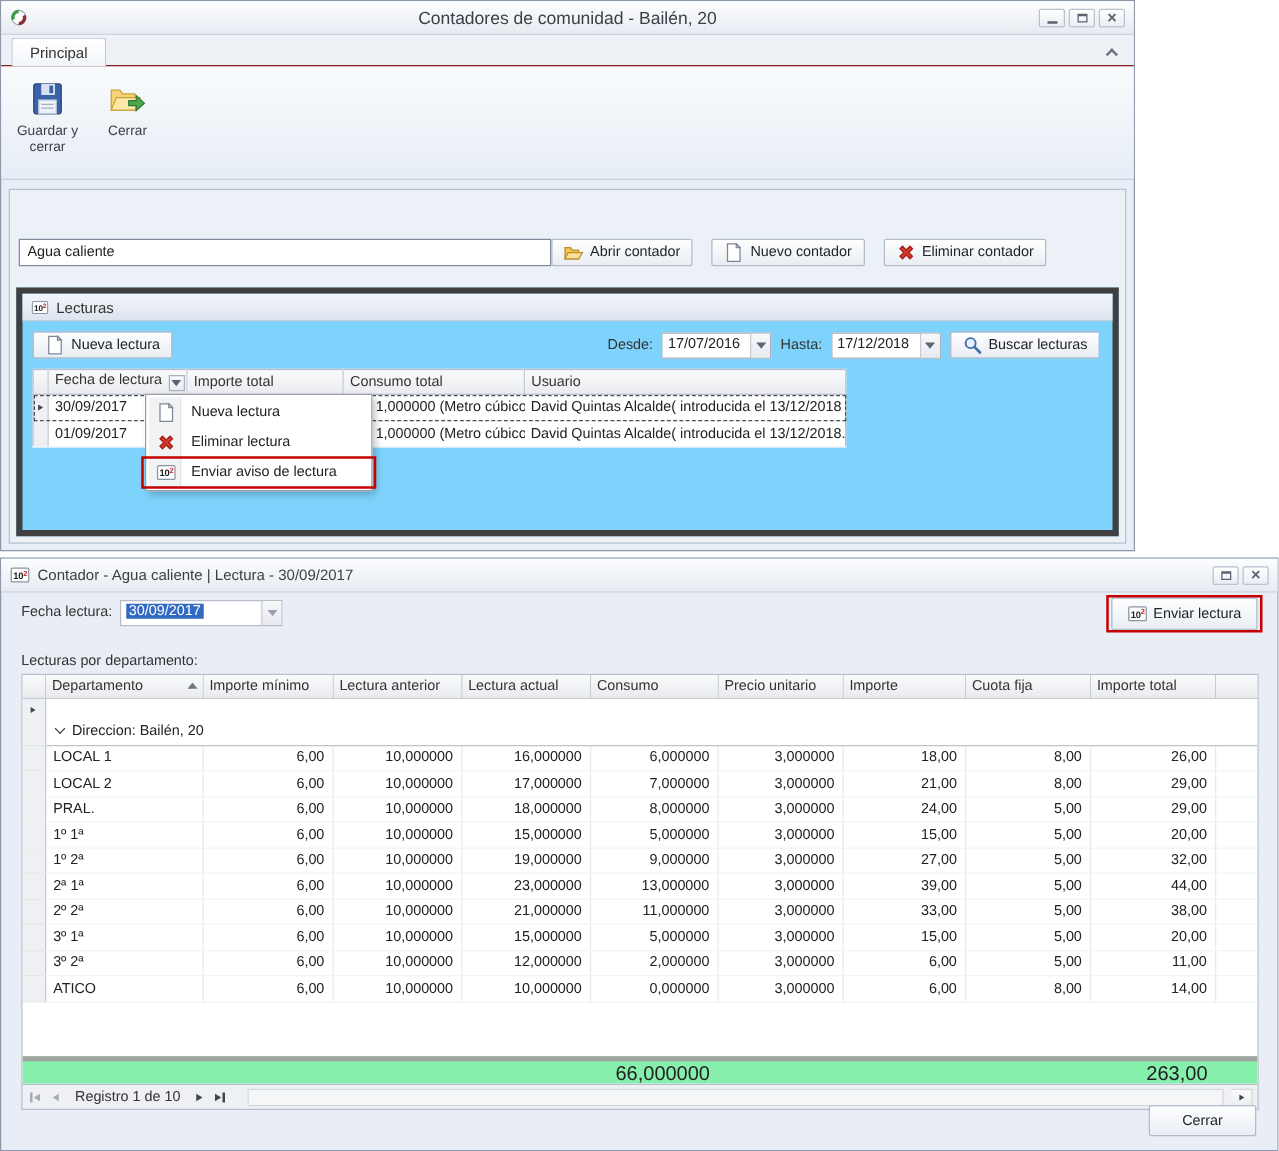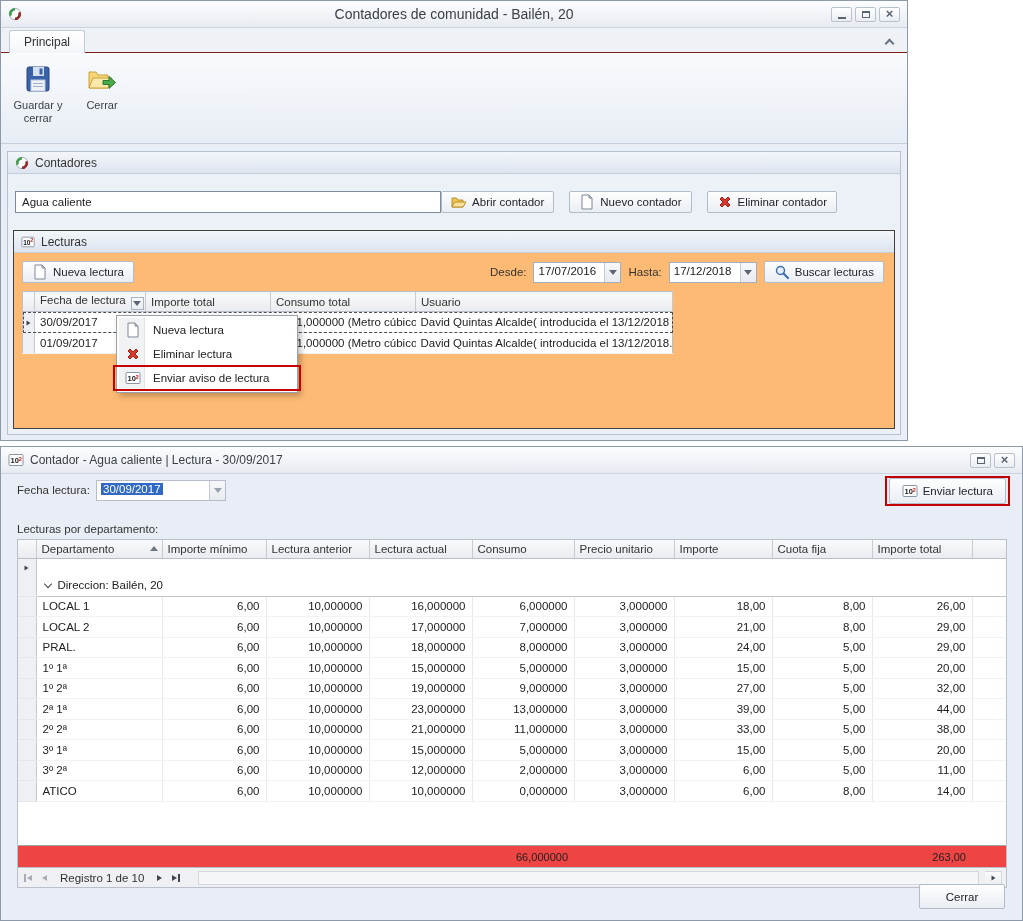--- a/index.html
+++ b/index.html
@@ -48,21 +48,21 @@
                   display:flex; align-items:center; gap:6px; padding:0 7px; font-size:12px; color:#333; }
   .contadores-row { position:absolute; left:7px; right:7px; top:38px; height:24px;
                     display:flex; align-items:center; }
   .text-input { width:462px; height:22px; border:1px solid #7f8a9a; background:#fff; padding:0 6px;
                 font-family:inherit; font-size:11.5px; color:#222; }
   .btn-group { margin-left:auto; display:flex; gap:15px; margin-right:56px; }
   .btn { height:22px; display:inline-flex; align-items:center; gap:5px; padding:0 9px; font-size:11.5px;
          color:#20252c; background:linear-gradient(#fefefe,#e9edf3); border:1px solid #b3bcc9; border-radius:2px;
          white-space:nowrap; }
   .inner-panel { position:absolute; left:5px; right:5px; top:78px; bottom:5px;
-                 border:1px solid #404040; background:#fdba74; }
+                 border:5px solid #404040; background:#7dd3fc; }
   .lect-toolbar { position:absolute; left:0; right:0; top:22px; height:38px; display:flex; align-items:center;
                   padding:0 6px 0 8px; }
   .toolbar-right { margin-left:auto; display:flex; align-items:center; gap:7px; margin-right:4px; }
   .lbl { font-size:11.5px; color:#333; }
 
   .combo { height:21px; background:#fff; border:1px solid #a5aebc; display:inline-flex; width:88px; }
   .combo-value { flex:1; font-size:11.5px; padding:2px 4px; white-space:nowrap; overflow:hidden; color:#222; }
   .combo-arrow { width:16px; border-left:1px solid #c3cad4; background:linear-gradient(#f7f8fa,#e7eaef);
                  display:flex; align-items:center; justify-content:center; }
   .tri-down { width:0; height:0; border-left:4px solid transparent; border-right:4px solid transparent;
@@ -124,22 +124,22 @@
   .spacer-row td.ind { background:#eef0f3; border-bottom:none; }
   .group-row td { height:20px; border-bottom:1px solid #bfc4cb; background:#fff; }
   .group-cell { font-weight:normal; font-size:11.5px; padding:0 0 2px 8px; color:#222; }
   .chev-down { display:inline-block; width:6px; height:6px; border-left:1.5px solid #444; border-bottom:1.5px solid #444;
                transform:rotate(-45deg); margin:0 7px 2px 0; }
   .g-row td { height:20.5px; font-size:11.5px; border-right:1px solid #e7e9ec; border-bottom:1px solid #f2f3f5;
               white-space:nowrap; overflow:hidden; color:#222; }
   .g-row td.c-text { text-align:left; padding:0 6px; }
   .g-row td.c-num { text-align:right; padding:0 6px; }
   .g-row td.c-fillcell { border-right:none; }
-  .grid-footer { position:absolute; left:0; right:0; bottom:0; height:22px; background:#ef4444;
-                 border-top:1px solid #a3a3a3; font-size:11px; color:#222; }
+  .grid-footer { position:absolute; left:0; right:0; bottom:0; height:22px; background:#86efac;
+                 border-top:4px solid #a3a3a3; font-size:16px; color:#222; }
   .footer-val { position:absolute; top:0; height:22px; line-height:22px; text-align:right; padding-right:6px; }
   .footer-val.consumo { left:454px; width:102px; }
   .footer-val.total { left:854px; width:100px; }
 
   .navigator { position:absolute; left:16px; top:421px; width:990px; height:20px; background:#eef0f3;
                border:1px solid #b9c0cb; border-top:none; display:flex; align-items:center; padding:0 4px; gap:6px; }
   .nav-btn { display:inline-flex; align-items:center; gap:1px; height:14px; padding:0 2px; }
   .nav-bar { width:2px; height:8px; background:#3f4650; }
   .nav-bar.gray { background:#a8adb5; }
   .nav-text { font-size:11.5px; color:#333; margin:0 5px; }
@@ -204,30 +204,20 @@
               <path d="M3 9 L3 25 L22 25 L22 12 L12 12 L10 9 Z" fill="#f7d575" stroke="#c9a23f"></path>
               <path d="M3 25 L7 15 L26 15 L22 25 Z" fill="#fce8a8" stroke="#c9a23f"></path>
               <path d="M17 17.5 L23 17.5 L23 13.5 L29.5 19.5 L23 25.5 L23 21.5 L17 21.5 Z" fill="#49a94b" stroke="#2d7a30"></path>
             </svg>
         </span>
         <span class="ribbon-label">Cerrar</span>
       </div>
     </div>
 
     <div class="outer-panel">
-      <div class="panel-header">
-        <span class="icon14">
-          <svg viewBox="0 0 16 16" width="14" height="14">
-              <circle cx="8" cy="8" r="6.5" fill="#fff" stroke="#98a2ad"></circle>
-              <path d="M3 10 A5.5 5.5 0 0 1 8 2.5" fill="none" stroke="#3f9e4d" stroke-width="3"></path>
-              <path d="M13 6 A5.5 5.5 0 0 1 8 13.5" fill="none" stroke="#8d2f2f" stroke-width="3"></path>
-            </svg>
-        </span>
-        <span>Contadores</span>
-      </div>
 
       <div class="contadores-row">
         <input class="text-input" value="Agua caliente" style="">
         <span class="btn-group">
           <span class="btn">
             <span class="icon16">
               <svg viewBox="0 0 16 16" width="16" height="16">
                   <path d="M1 4 L1 13 L12 13 L12 6 L6.5 6 L5.5 4 Z" fill="#f3c64d" stroke="#b98f2d"></path>
                   <path d="M1 13 L3.5 8 L15 8 L12 13 Z" fill="#fae09a" stroke="#b98f2d"></path>
                 </svg>

